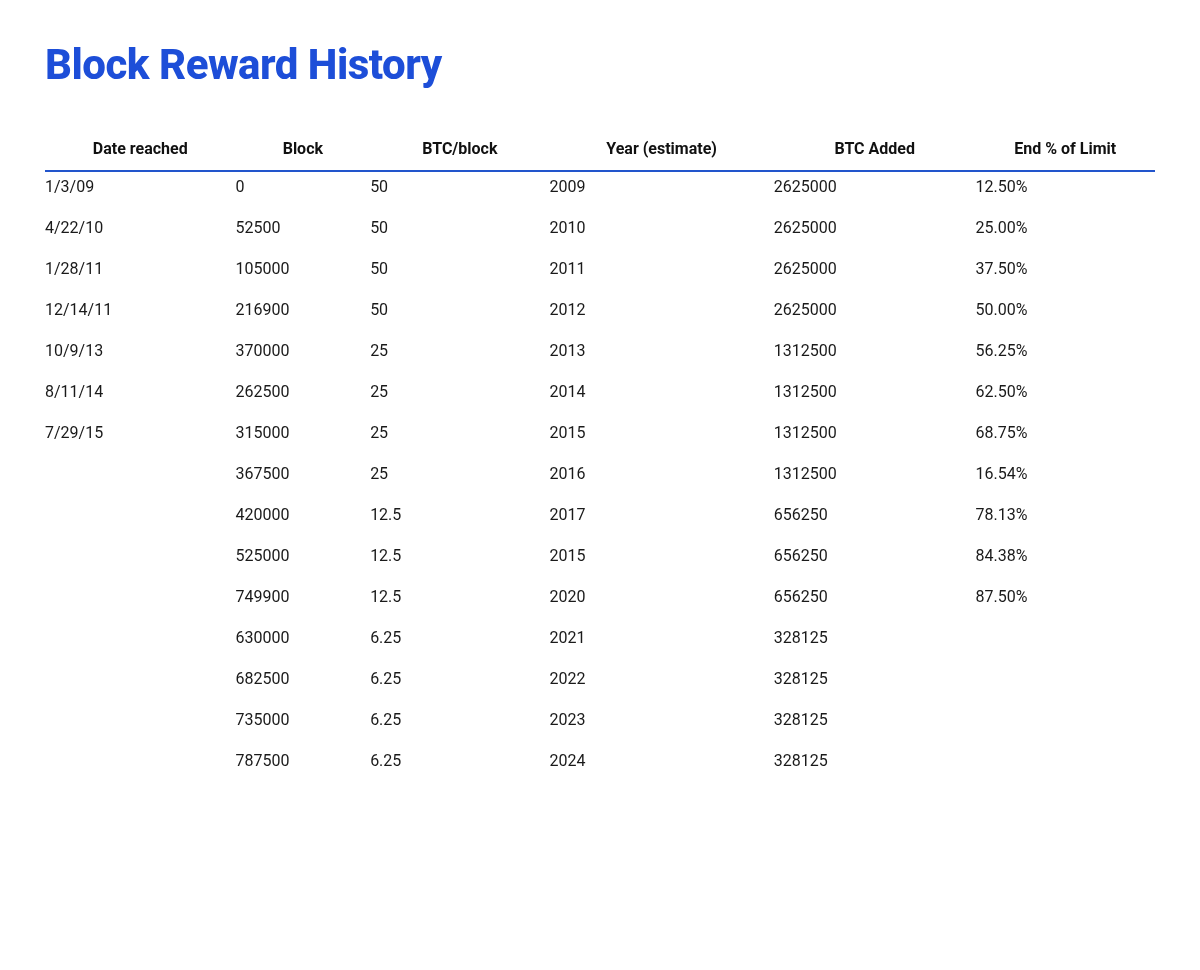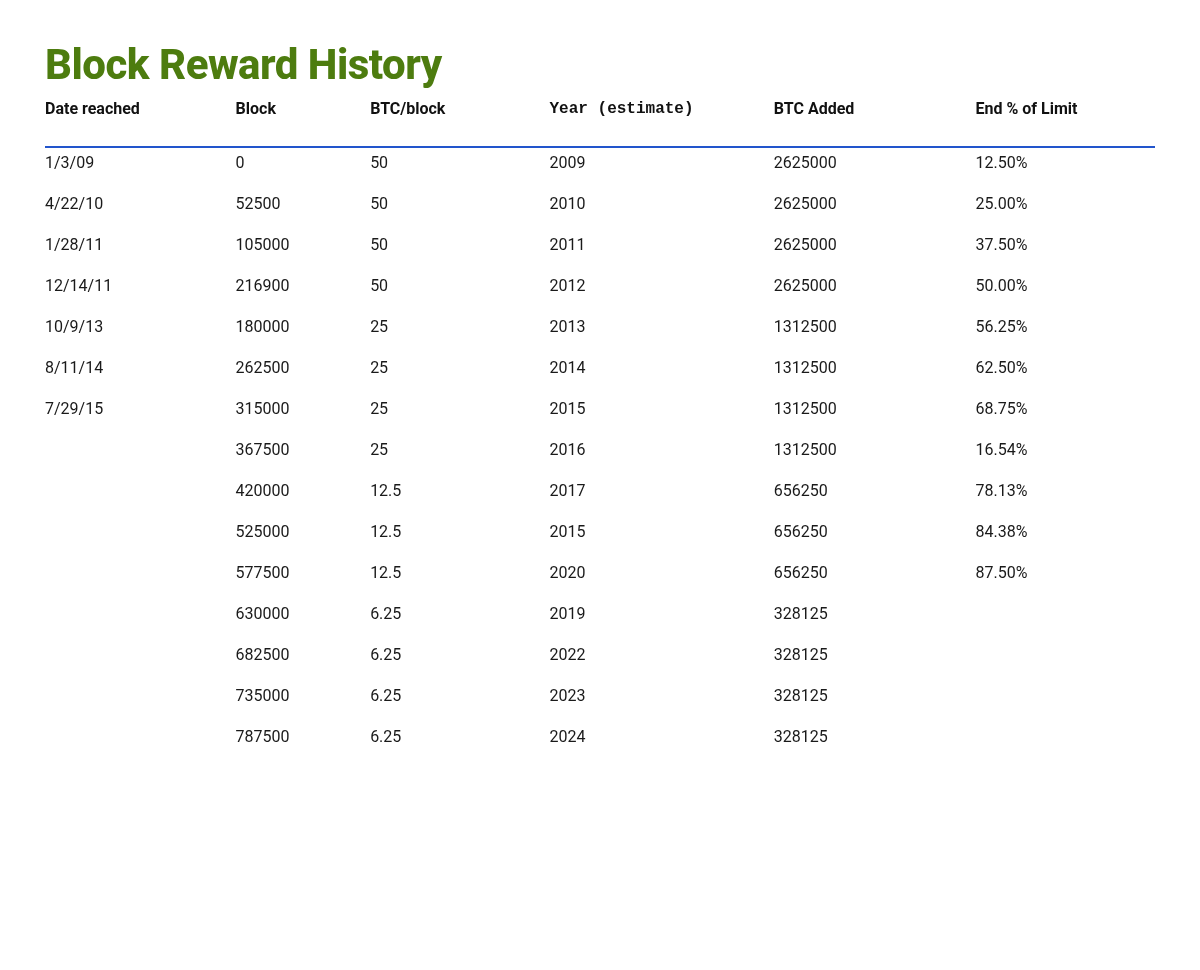--- a/index.html
+++ b/index.html
@@ -13,46 +13,47 @@
       font-family: -apple-system, BlinkMacSystemFont, 'Segoe UI', Roboto, Arial, sans-serif;
       color: #1a1a1a;
       padding: 40px 45px;
       width: 1200px;
       min-height: 970px;
     }
 
     .page-title {
       font-size: 42px;
       font-weight: 800;
-      color: #4d7c0f;
+      color: #1d4ed8;
+      margin-bottom: 40px;
       letter-spacing: -0.5px;
     }
 
     .table-container {
       width: 100%;
     }
 
     table {
       width: 100%;
       border-collapse: collapse;
     }
 
     thead tr th {
       font-size: 16px;
       font-weight: 700;
       color: #111111;
-      text-align: left;
-      padding: 10px 0 28px 0;
+      text-align: center;
+      padding: 10px 0 12px 0;
       border-bottom: 2.5px solid #2255cc;
     }
 
     thead tr th:nth-child(1) { width: 170px; }
     thead tr th:nth-child(2) { width: 120px; margin-left: 16px; }
     thead tr th:nth-child(3) { width: 160px; }
-    thead tr th:nth-child(4) { width: 200px; font-family: Liberation Mono, monospace; }
+    thead tr th:nth-child(4) { width: 200px; }
     thead tr th:nth-child(5) { width: 180px; }
     thead tr th:nth-child(6) { width: 160px; }
 
     tbody tr td {
       font-size: 16px;
       color: #1a1a1a;
       padding: 11px 0;
       text-align: left;
       vertical-align: middle;
     }
@@ -106,21 +107,21 @@
         <tr>
           <td>12/14/11</td>
           <td>216900</td>
           <td>50</td>
           <td>2012</td>
           <td>2625000</td>
           <td>50.00%</td>
         </tr>
         <tr>
           <td>10/9/13</td>
-          <td>180000</td>
+          <td>370000</td>
           <td>25</td>
           <td>2013</td>
           <td>1312500</td>
           <td>56.25%</td>
         </tr>
         <tr>
           <td>8/11/14</td>
           <td>262500</td>
           <td>25</td>
           <td>2014</td>
@@ -154,31 +155,31 @@
         <tr>
           <td></td>
           <td>525000</td>
           <td>12.5</td>
           <td>2015</td>
           <td>656250</td>
           <td>84.38%</td>
         </tr>
         <tr>
           <td></td>
-          <td>577500</td>
+          <td>749900</td>
           <td>12.5</td>
           <td>2020</td>
           <td>656250</td>
           <td>87.50%</td>
         </tr>
         <tr>
           <td></td>
           <td>630000</td>
           <td>6.25</td>
-          <td>2019</td>
+          <td>2021</td>
           <td>328125</td>
           <td></td>
         </tr>
         <tr>
           <td></td>
           <td>682500</td>
           <td>6.25</td>
           <td>2022</td>
           <td>328125</td>
           <td></td>

